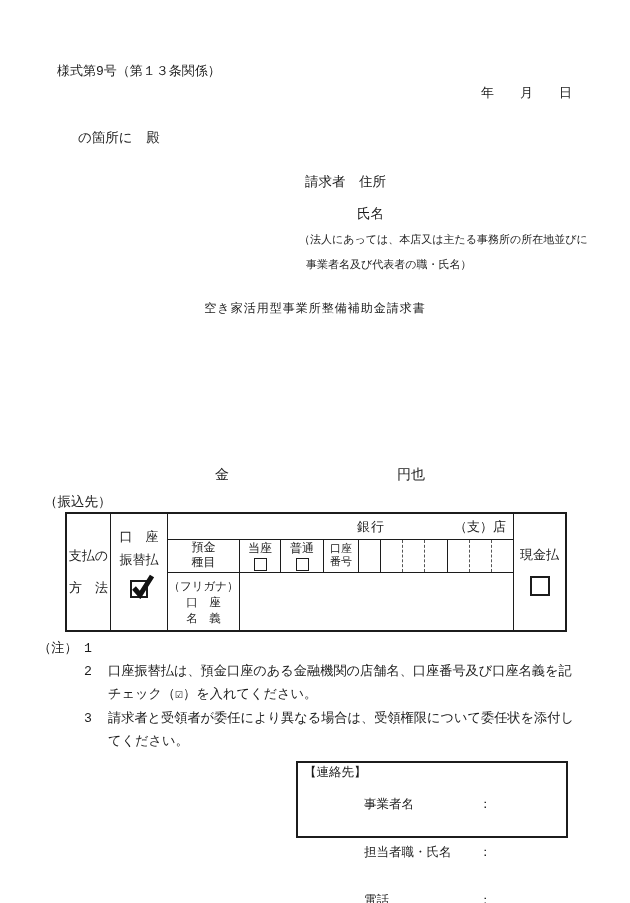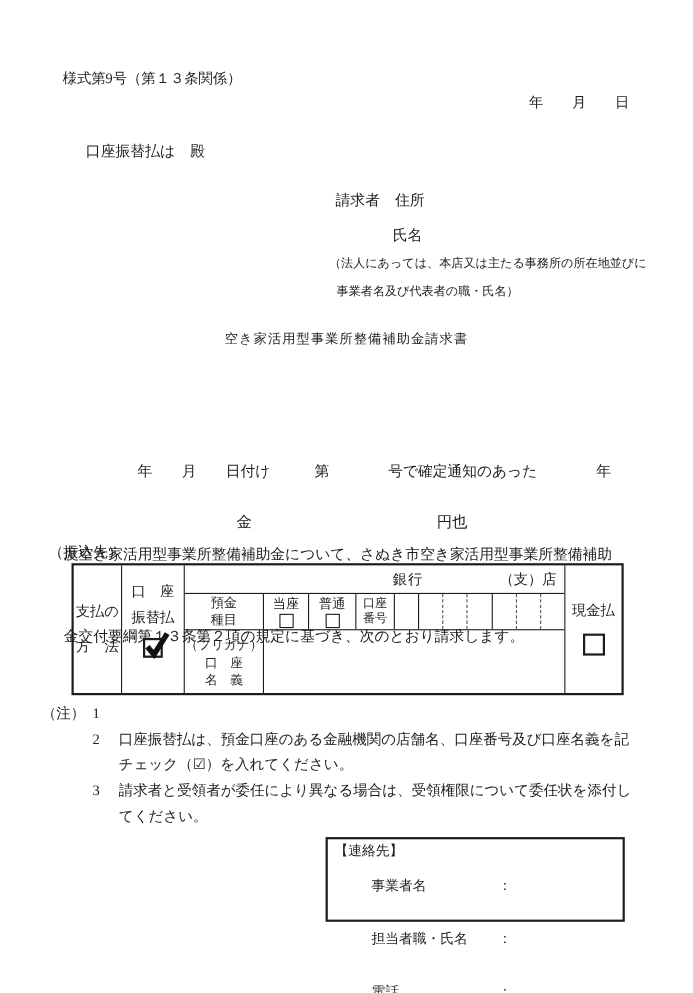--- a/index.html
+++ b/index.html
@@ -1,18 +1,18 @@
 <!DOCTYPE html>
 <html><head>
 <meta charset="utf-8">
 <style>
   html,body{margin:0;padding:0;background:#fff;}
   .page{
     position:relative;width:630px;height:903px;background:#ffffff;overflow:hidden;
-    font-family:Liberation Serif, serif;color:#1c1c1c;
+    font-family:Liberation Mono, monospace;color:#1c1c1c;
   }
   .abs{position:absolute;white-space:pre;}
   .form-number{left:57px;top:62px;font-size:13px;}
   .date-line{left:481px;top:84px;font-size:13px;}
   .addressee{left:78px;top:129px;font-size:13.5px;}
   .claimant-l1{left:305px;top:173px;font-size:13.5px;}
   .claimant-l2{left:357px;top:205px;font-size:13.5px;}
   .claimant-n1{left:299px;top:232px;font-size:11px;}
   .claimant-n2{left:306px;top:257px;font-size:11px;}
   .doc-title{left:0;top:300px;width:630px;text-align:center;font-size:12px;letter-spacing:1px;}
@@ -72,34 +72,29 @@
   .contact-row{padding-left:21px;line-height:16px;white-space:pre;}
   .contact-label{display:inline-block;width:115px;}
 </style>
 </head>
 <body>
 
 <div class="page">
 
   <div class="abs form-number">様式第9号（第１３条関係）</div>
   <div class="abs date-line">年　　月　　日</div>
-  <div class="abs addressee">口座振替払は　殿</div>
+  <div class="abs addressee">の箇所に　殿</div>
 
   <div class="abs claimant-l1">請求者　住所</div>
   <div class="abs claimant-l2">氏名</div>
   <div class="abs claimant-n1">（法人にあっては、本店又は主たる事務所の所在地並びに</div>
   <div class="abs claimant-n2">事業者名及び代表者の職・氏名）</div>
 
   <div class="abs doc-title">空き家活用型事業所整備補助金請求書</div>
 
-  <div class="abs body-par">
-    <div>　　　　　年　　月　　日付け　　　第　　　　号で確定通知のあった　　　　年</div>
-    <div>度空き家活用型事業所整備補助金について、さぬき市空き家活用型事業所整備補助</div>
-    <div>金交付要綱第１３条第２項の規定に基づき、次のとおり請求します。</div>
-  </div>
 
   <div class="abs amount-kin">金</div>
   <div class="abs amount-en">円也</div>
   <div class="abs transfer-label">（振込先）</div>
 
   <div class="bank-table">
     <div class="col col-paymethod">
       <div>支払の</div>
       <div>方　法</div>
     </div>

